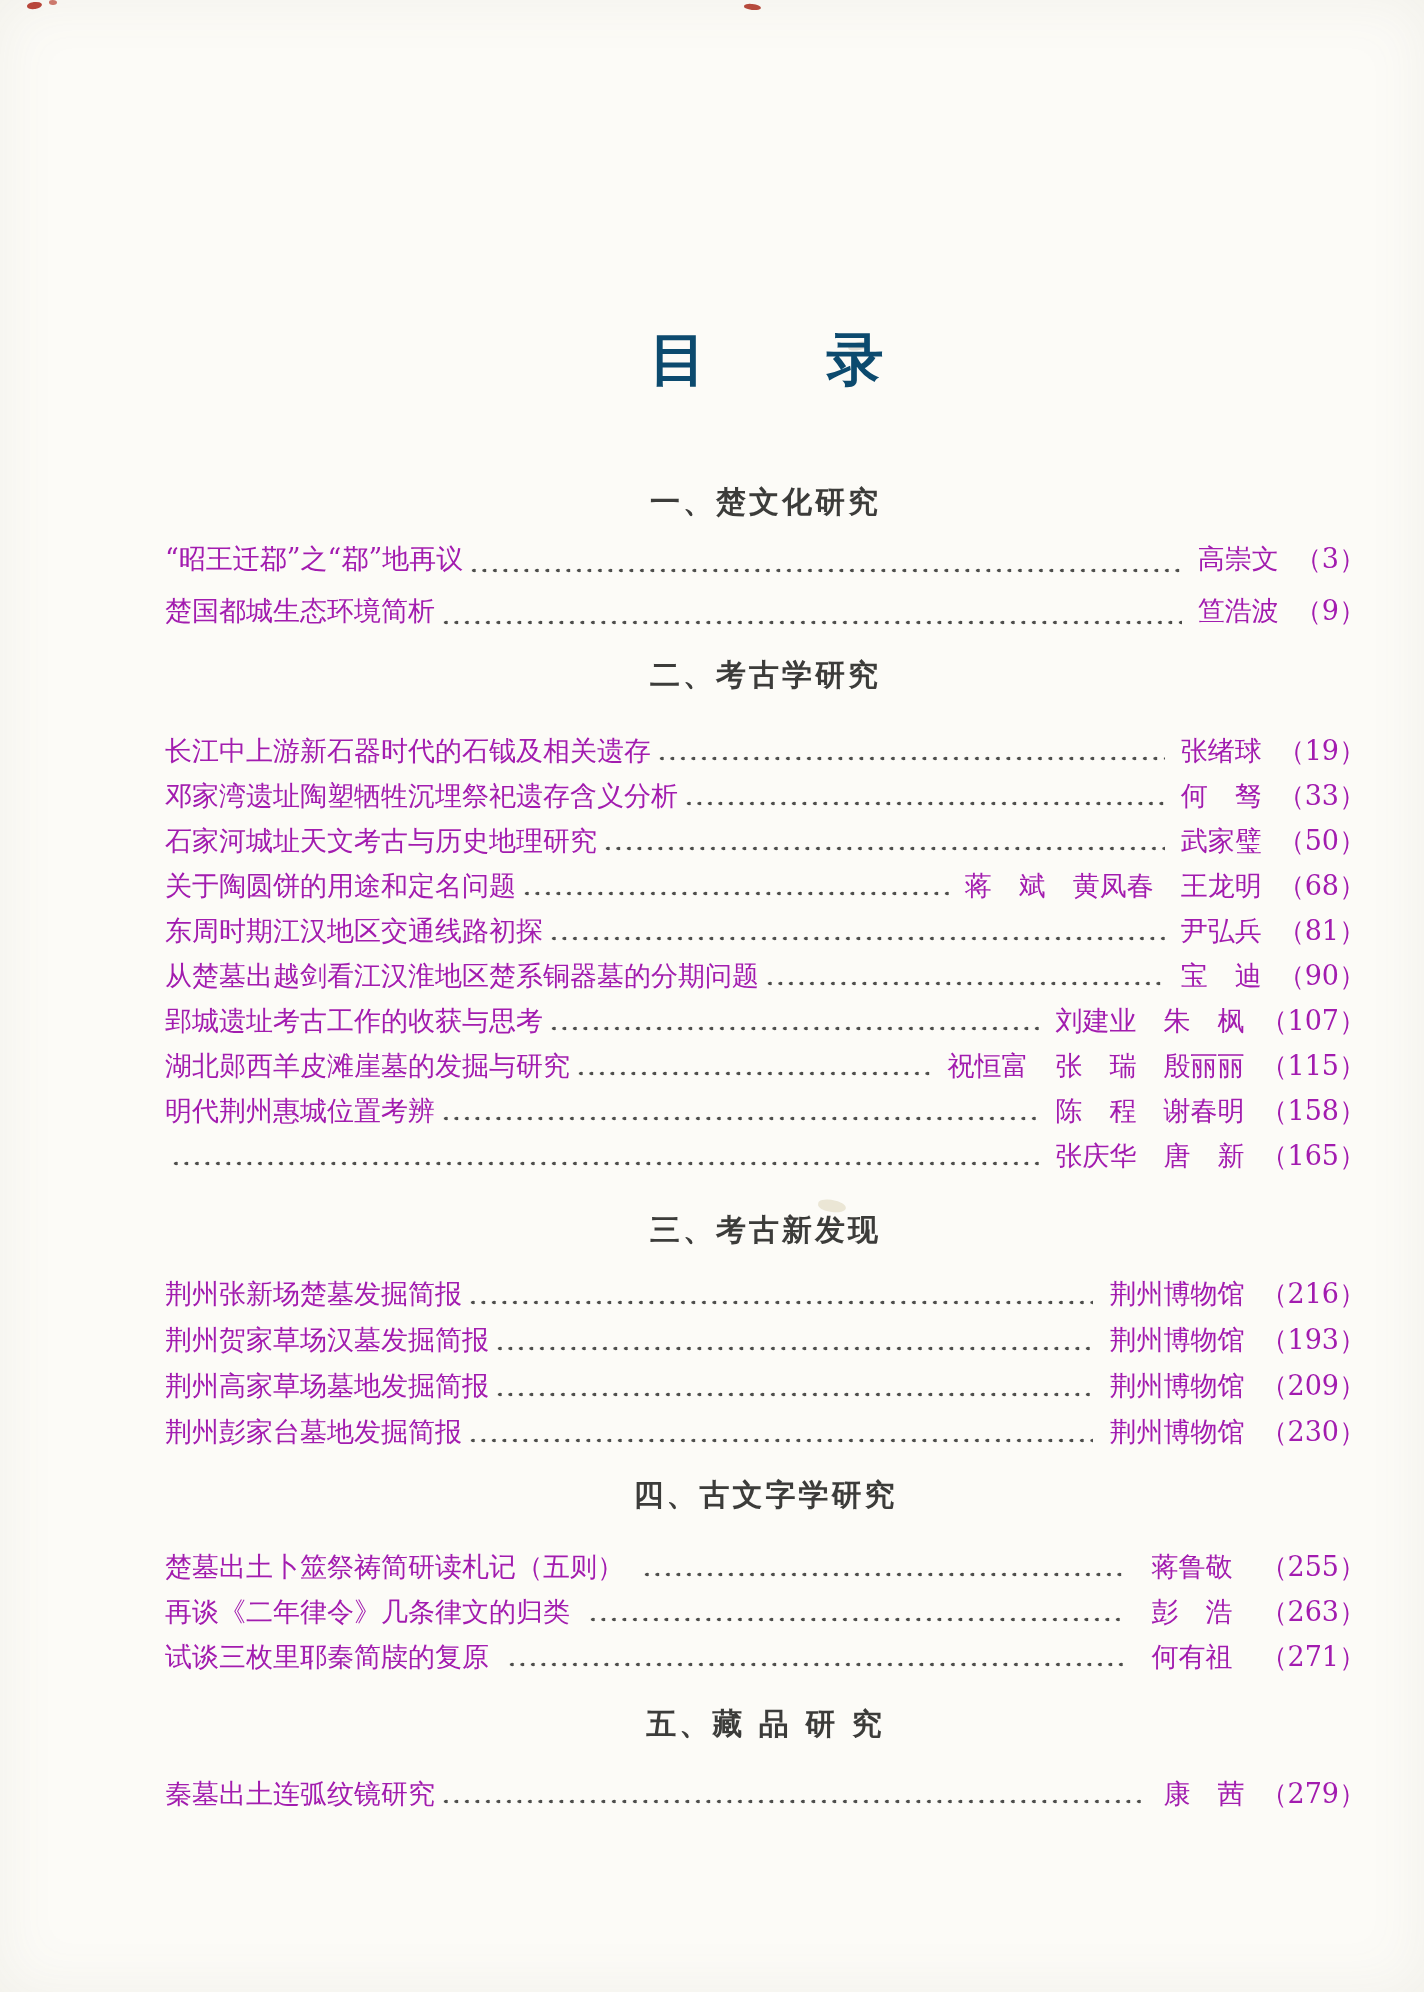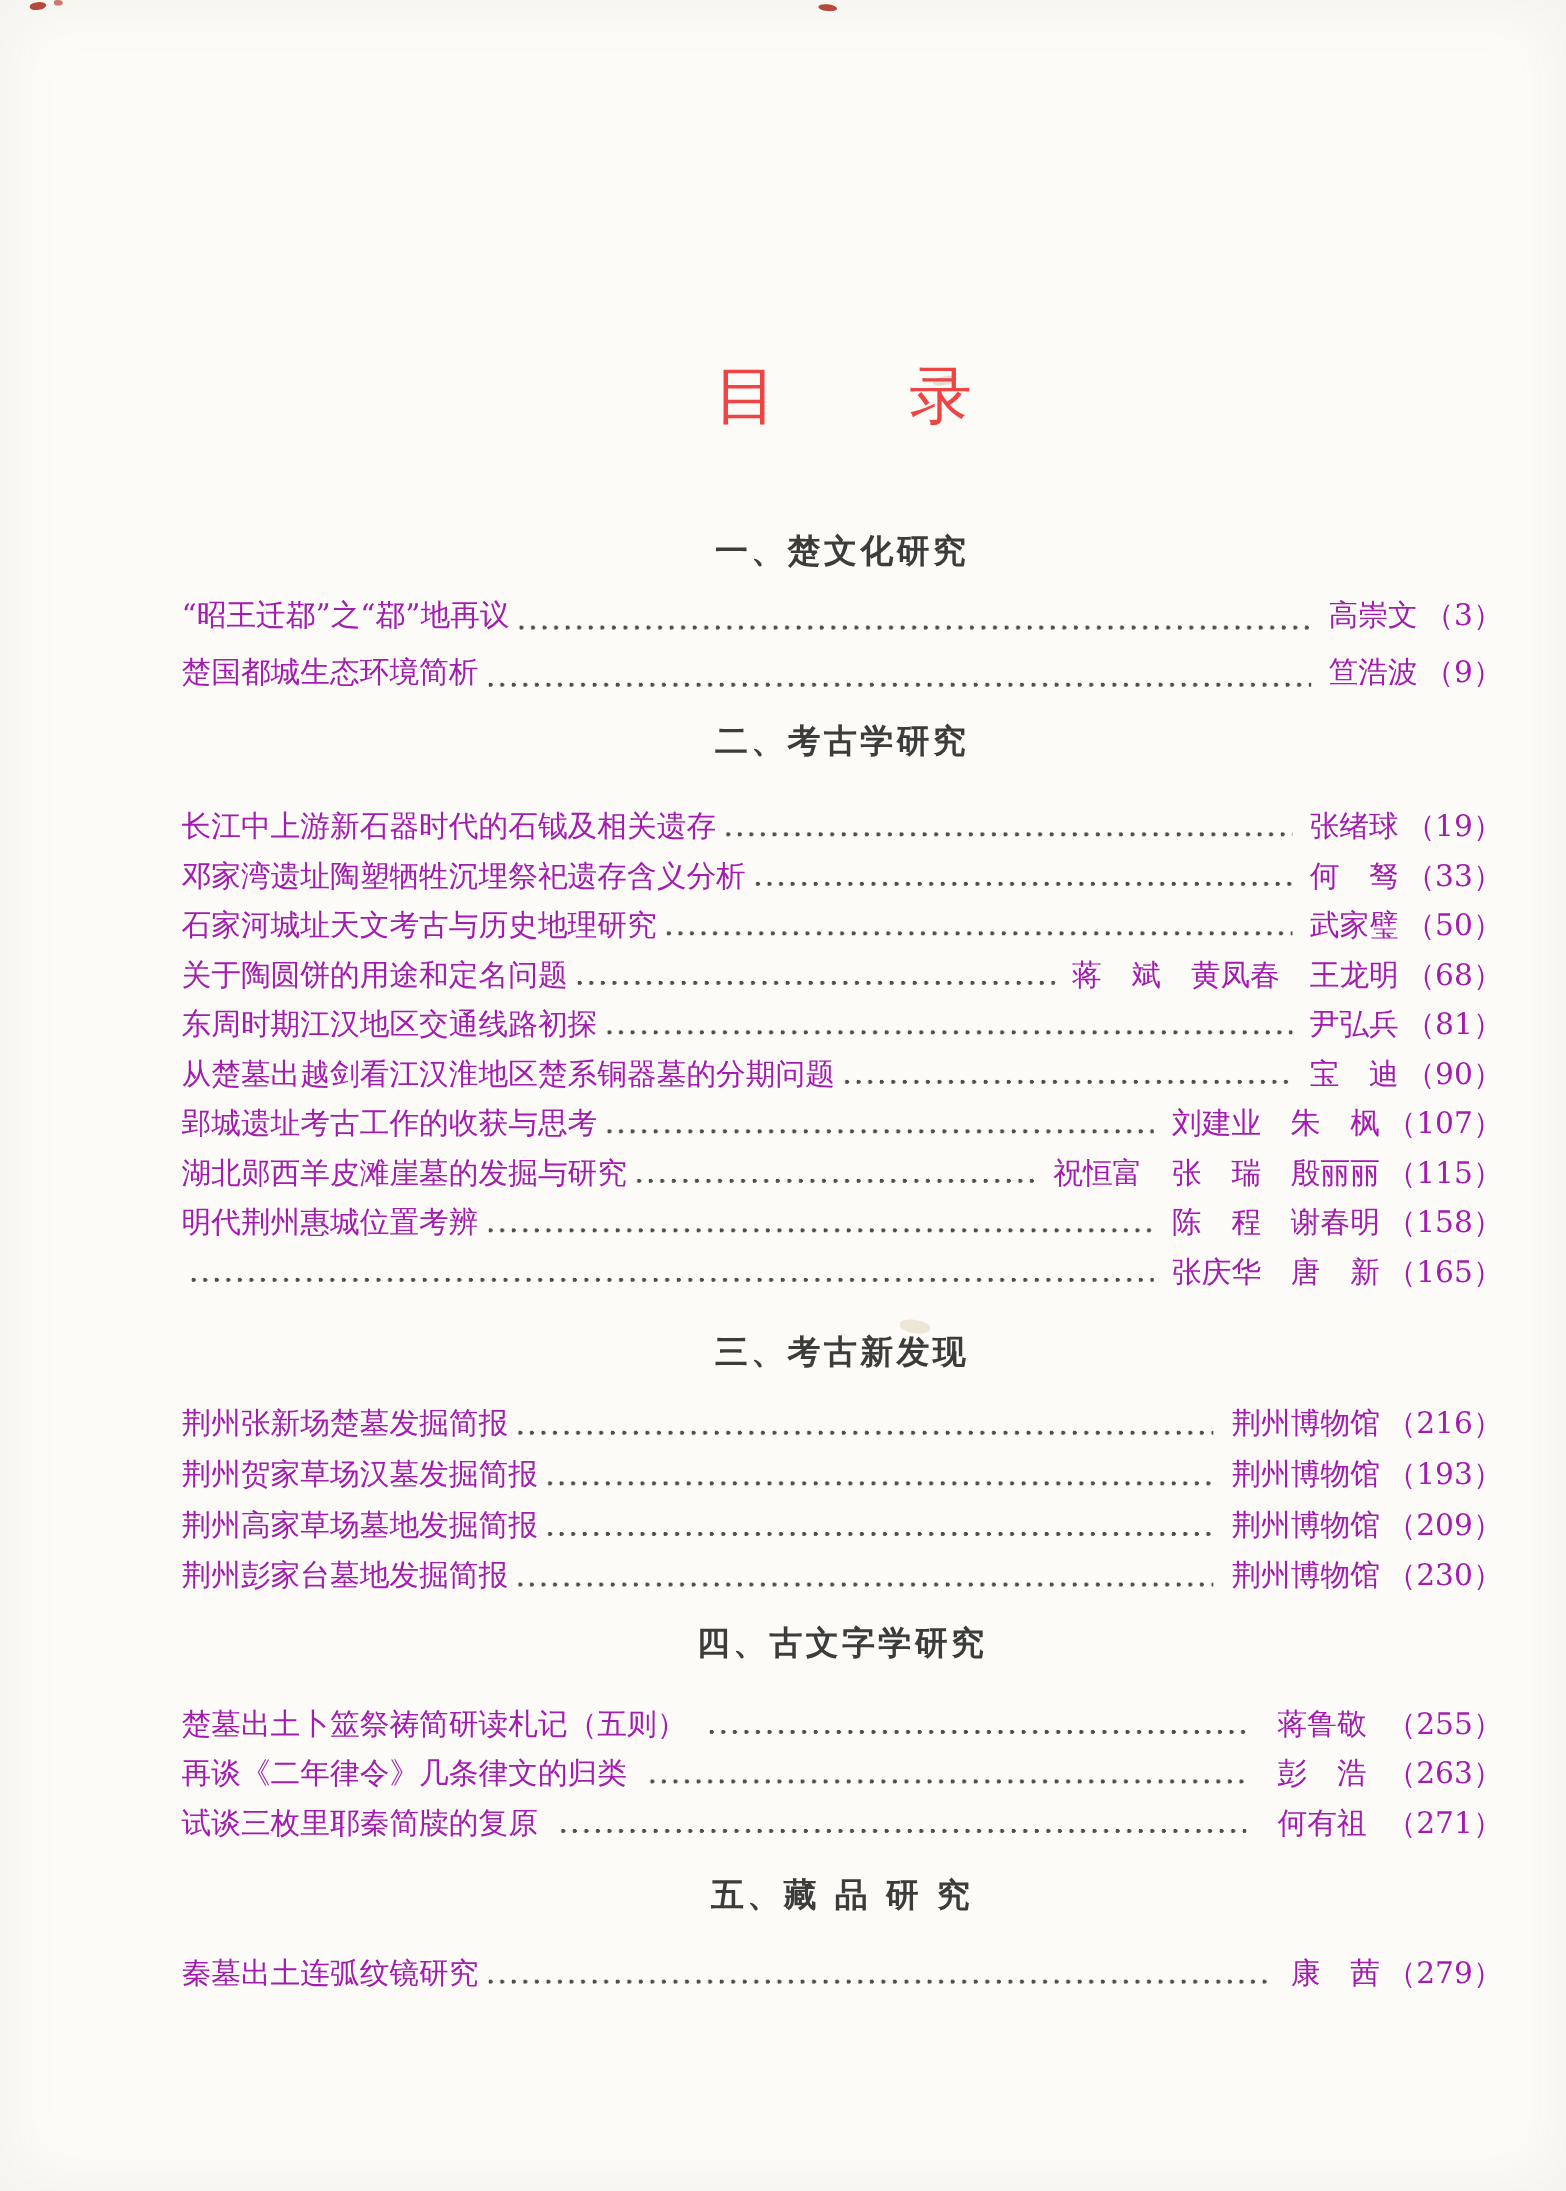--- a/index.html
+++ b/index.html
@@ -10,21 +10,21 @@
     background:#fcfbf7;
     overflow:hidden;
     box-shadow:inset 0 0 60px rgba(120,110,90,0.08);
     font-family:"DejaVu Serif","Liberation Serif",serif;
     color:#3e3e3c;
   }
   .content{position:absolute;left:165px;right:54px;top:0;bottom:0;}
   .doc-title{
     position:absolute;left:0;right:0;top:322px;
     text-align:center;
-    font-size:57px;font-weight:normal;color:#ef4444;
+    font-size:57px;font-weight:bold;color:#0c4a6e;
     letter-spacing:2px;
   }
   .section{position:absolute;left:0;right:4px;}
   .section-heading{
     text-align:center;
     font-family:"DejaVu Sans","Liberation Sans",sans-serif;
     font-weight:bold;color:#3c3c3a;
     font-size:30px;line-height:38px;
     letter-spacing:3px;
   }
@@ -40,21 +40,21 @@
   .entry-title{white-space:nowrap;flex:0 0 auto;}
   .dot-leader{
     flex:1 1 auto;
     height:7px;align-self:center;
     margin:6px 16px 0 6px;
     background-image:radial-gradient(circle at 5px 3.5px,#4e4e4c 1.7px,rgba(0,0,0,0) 2.1px);
     background-size:10.5px 7px;
     background-repeat:repeat-x;
     background-position:left center;
   }
-  .entry-authors{white-space:nowrap;flex:0 0 auto;margin-right:6px;}
+  .entry-authors{white-space:nowrap;flex:0 0 auto;margin-right:16px;}
   .entry-page{white-space:nowrap;flex:0 0 auto;}
   
   .speck{position:absolute;border-radius:45% 55% 50% 50%;}
   .speck-1{left:27px;top:2px;width:15px;height:7px;background:#b8463a;transform:rotate(-8deg);}
   .speck-2{left:49px;top:0px;width:8px;height:5px;background:#c05a4b;opacity:.8;}
   .speck-3{left:744px;top:4px;width:17px;height:6px;background:#b64a3c;transform:rotate(5deg);}
   .smudge-title{left:848px;top:342px;width:22px;height:8px;background:#c9c5ba;opacity:.55;transform:rotate(-12deg);}
   .smudge-sec3{left:818px;top:1200px;width:28px;height:12px;background:#d9d2b4;opacity:.5;transform:rotate(8deg);}
 </style>
 </head>

